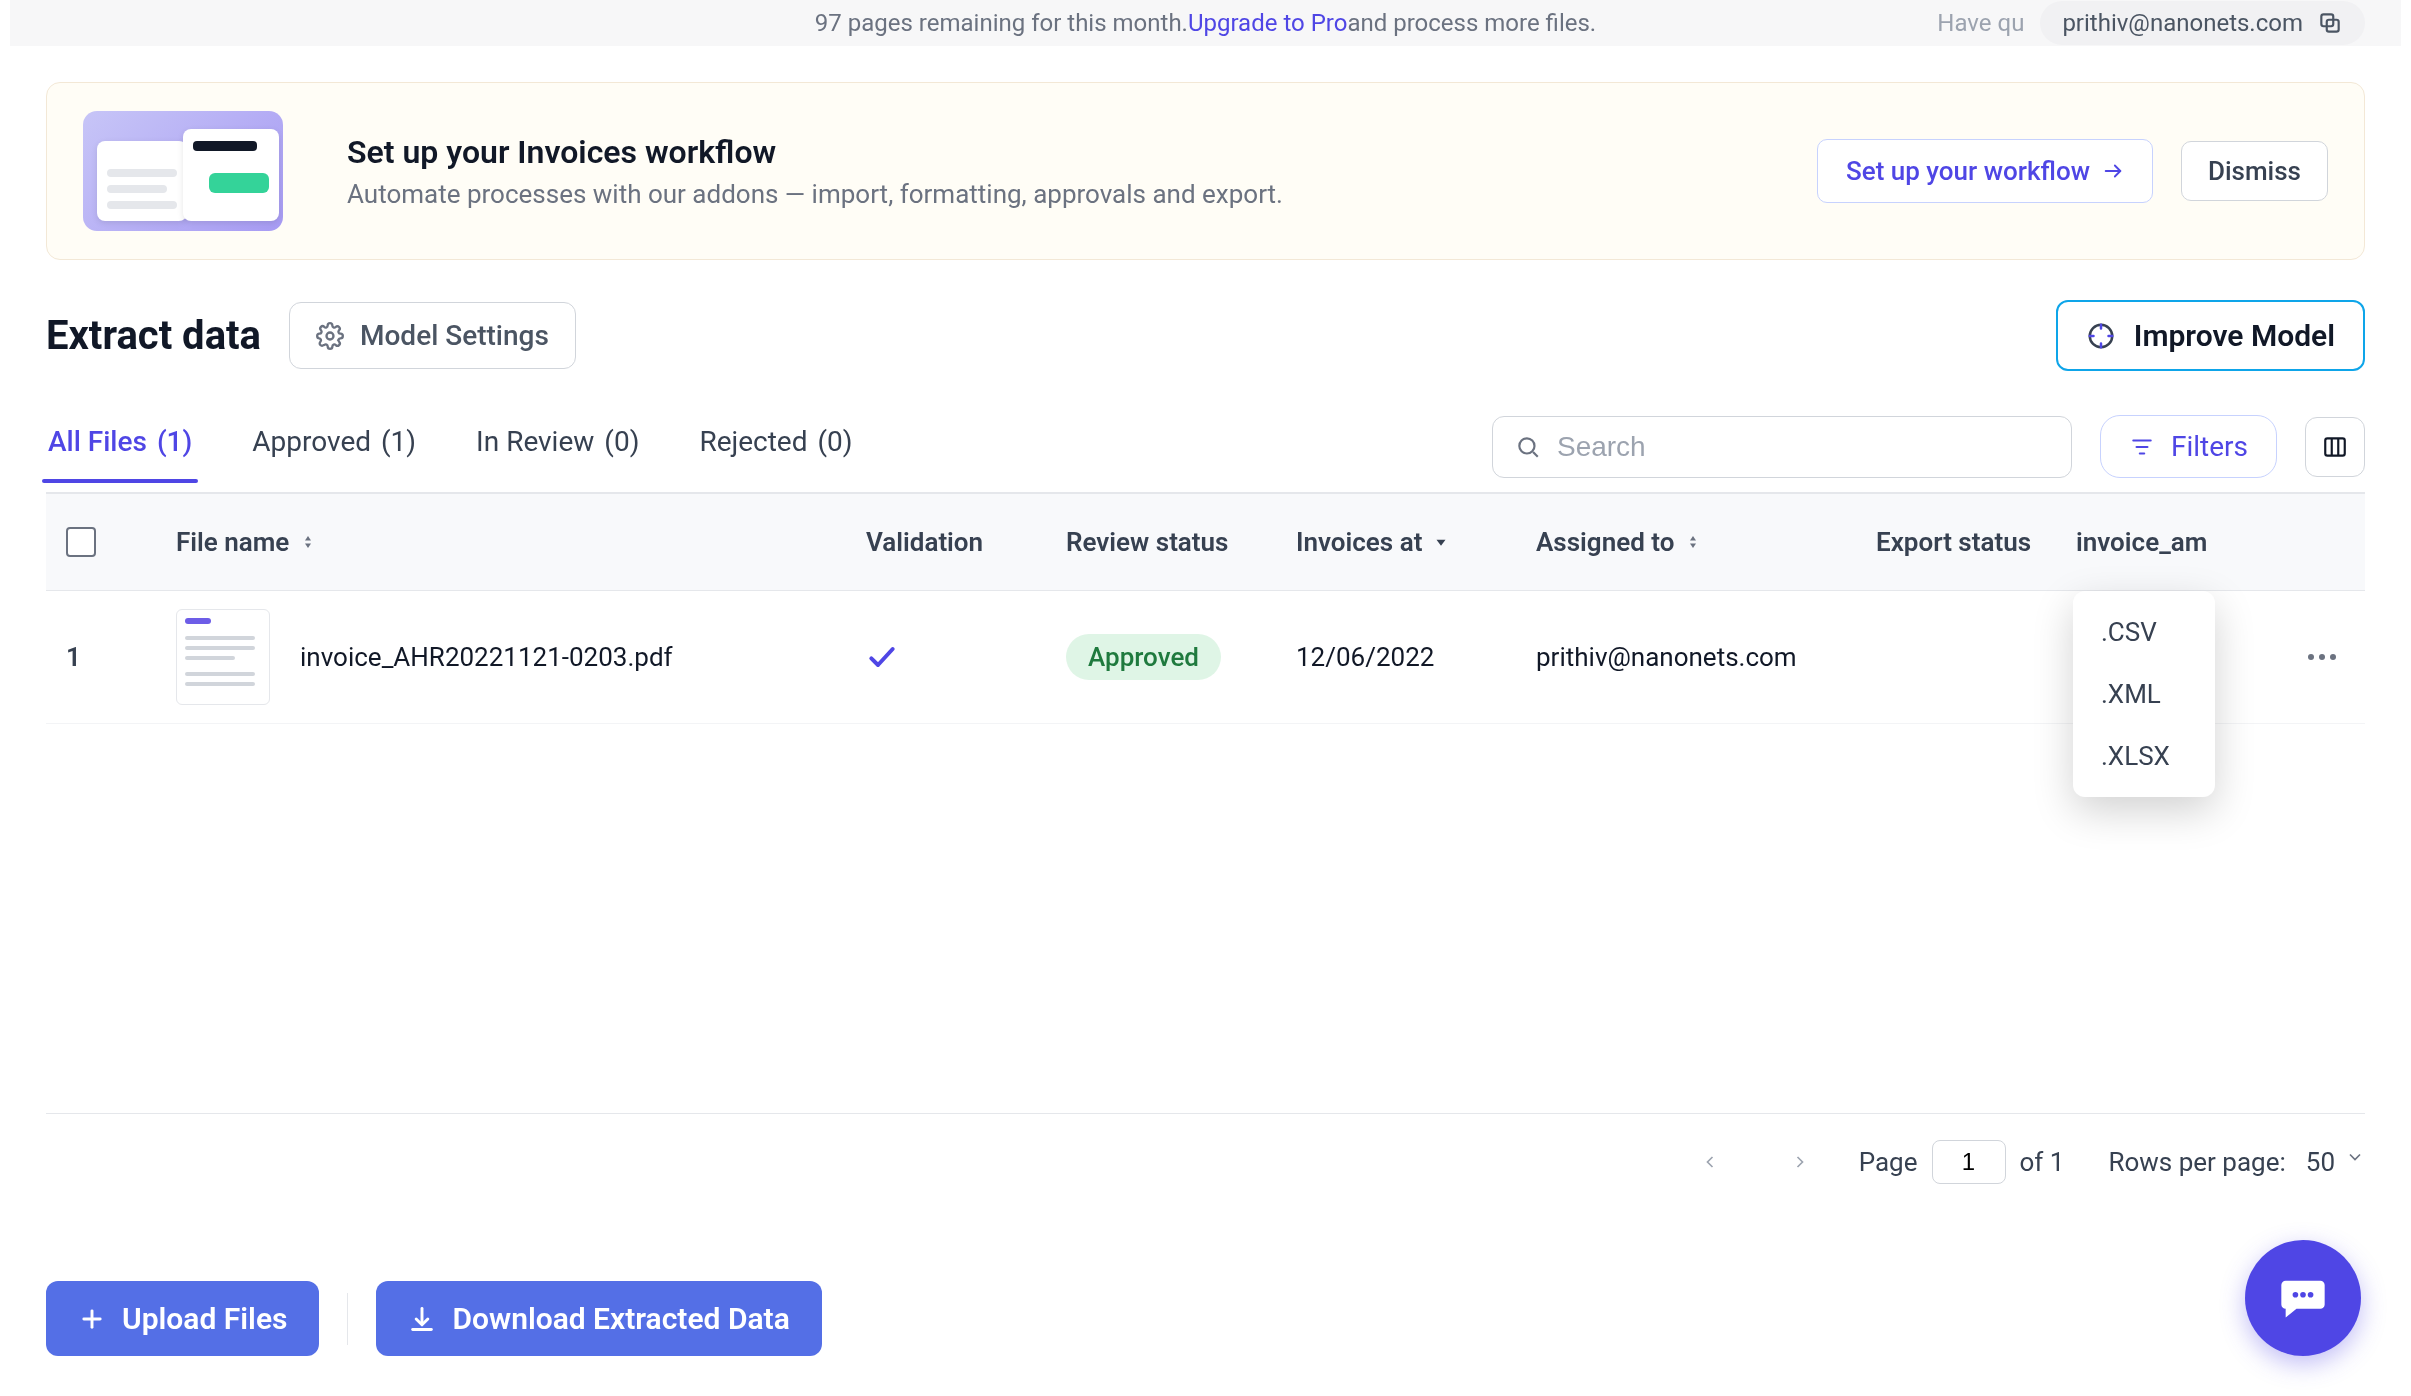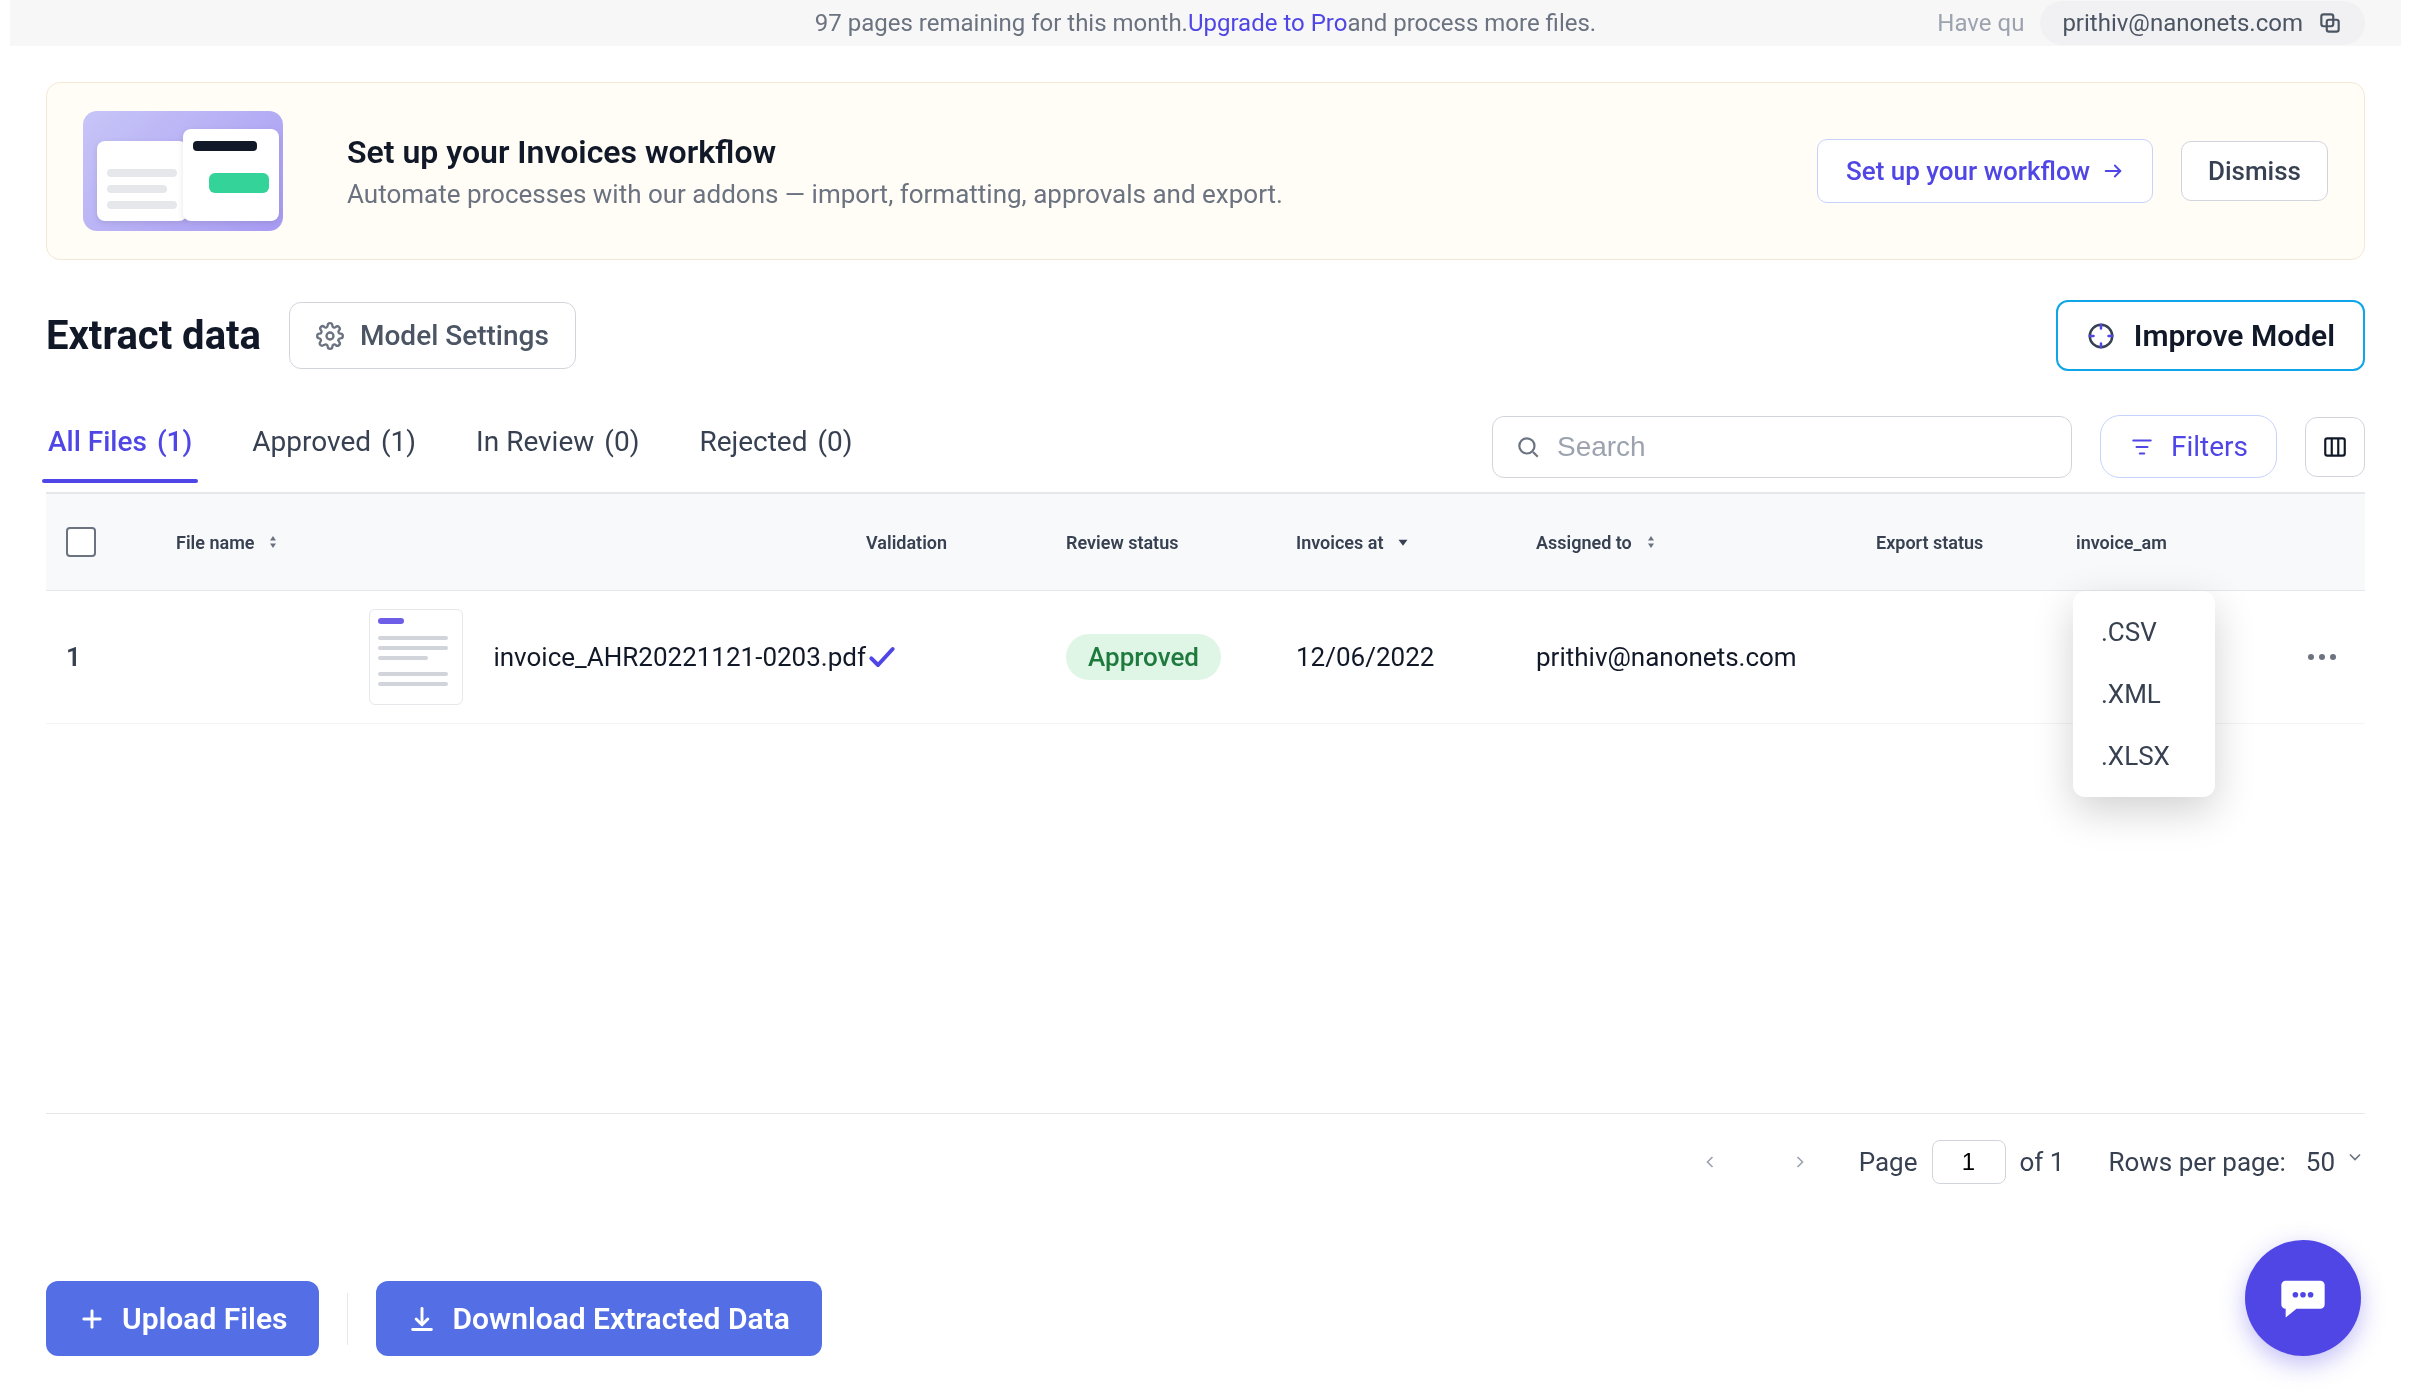--- a/index.html
+++ b/index.html
@@ -77,28 +77,28 @@
   .search input { border:none; outline:none; font-size:28px; color:#374151; width:100%; background:transparent;}
   .search input::placeholder{color:#9ca3af;}
   .search .mag svg{width:26px;height:26px;display:block;color:#6b7280;}
   .filters { display:inline-flex; align-items:center; gap:16px; border:1px solid #c7d2fe; color:#4f46e5; border-radius:20px; padding:14px 28px; font-size:28px; cursor:pointer; background:#fff;}
   .filters .flines svg{width:26px;height:26px;display:block;}
   .cols-btn { width:60px; height:60px; border:1px solid #d1d5db; border-radius:12px; display:flex; align-items:center; justify-content:center; cursor:pointer; background:#fff;}
   .cols-btn svg{width:26px;height:26px;display:block;}
 
   
   .table-wrap { margin:0 36px; }
-  .thead { display:grid; grid-template-columns:110px 690px 200px 230px 240px 340px 200px 1fr; align-items:center; background:#f8f9fb; border:1px solid #e5e7eb; border-left:none; border-right:none; height:98px; padding:0 20px; font-size:18px; color:#374151;}
+  .thead { display:grid; grid-template-columns:110px 690px 200px 230px 240px 340px 200px 1fr; align-items:center; background:#f8f9fb; border:1px solid #e5e7eb; border-left:none; border-right:none; height:98px; padding:0 20px; font-size:26px; color:#374151;}
   .th { display:flex; align-items:center; gap:10px; font-weight:600; }
   .th .sort svg{width:18px;height:18px;display:block;color:#6b7280;}
   .th .caret svg{width:18px;height:18px;display:block;color:#374151;}
   .checkbox { width:30px; height:30px; border:2px solid #6b7280; border-radius:4px; background:#fff; cursor:pointer;}
   .trow { display:grid; grid-template-columns:110px 690px 200px 230px 240px 340px 200px 1fr; align-items:center; padding:18px 20px; font-size:26px; color:#111827; border-bottom:1px solid #f3f4f6; position:relative;}
   .rownum { color:#374151; font-weight:600;}
-  .file-cell { display:flex; align-items:center; gap:30px;justify-content:flex-end;}
+  .file-cell { display:flex; align-items:center; gap:30px;}
   .doc-thumb { width:94px; height:96px; border:1px solid #e5e7eb; border-radius:6px; background:#fff; position:relative;}
   .doc-thumb .bar1{position:absolute; left:8px; top:8px; width:26px; height:6px; background:#6d5de7; border-radius:3px;}
   .doc-thumb .l{position:absolute; left:8px; height:4px; background:#d1d5db; border-radius:2px;}
   .doc-thumb .l.l1{top:26px; width:70px;}
   .doc-thumb .l.l2{top:36px; width:70px;}
   .doc-thumb .l.l3{top:46px; width:50px;}
   .doc-thumb .l.l4{top:62px; width:70px;}
   .doc-thumb .l.l5{top:72px; width:70px;}
   .check svg{width:32px;height:32px;color:#4f46e5;display:block;}
   .badge-approved { background:#dff5e6; color:#1f7a3e; padding:8px 22px; border-radius:999px; font-size:26px; font-weight:500;}

